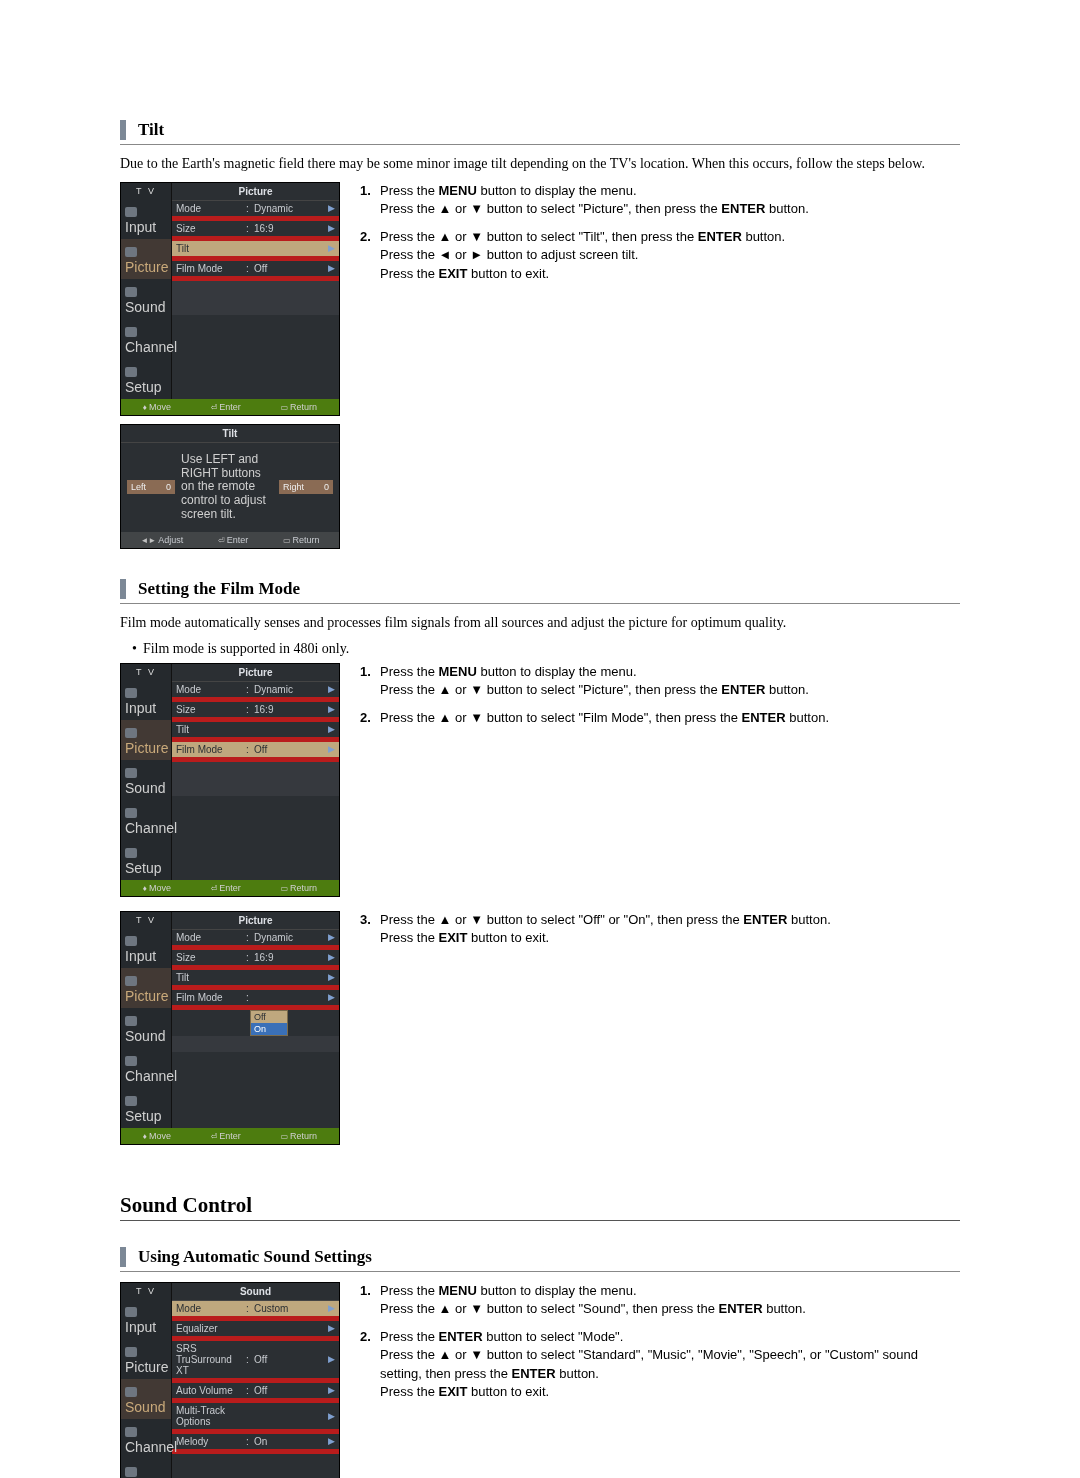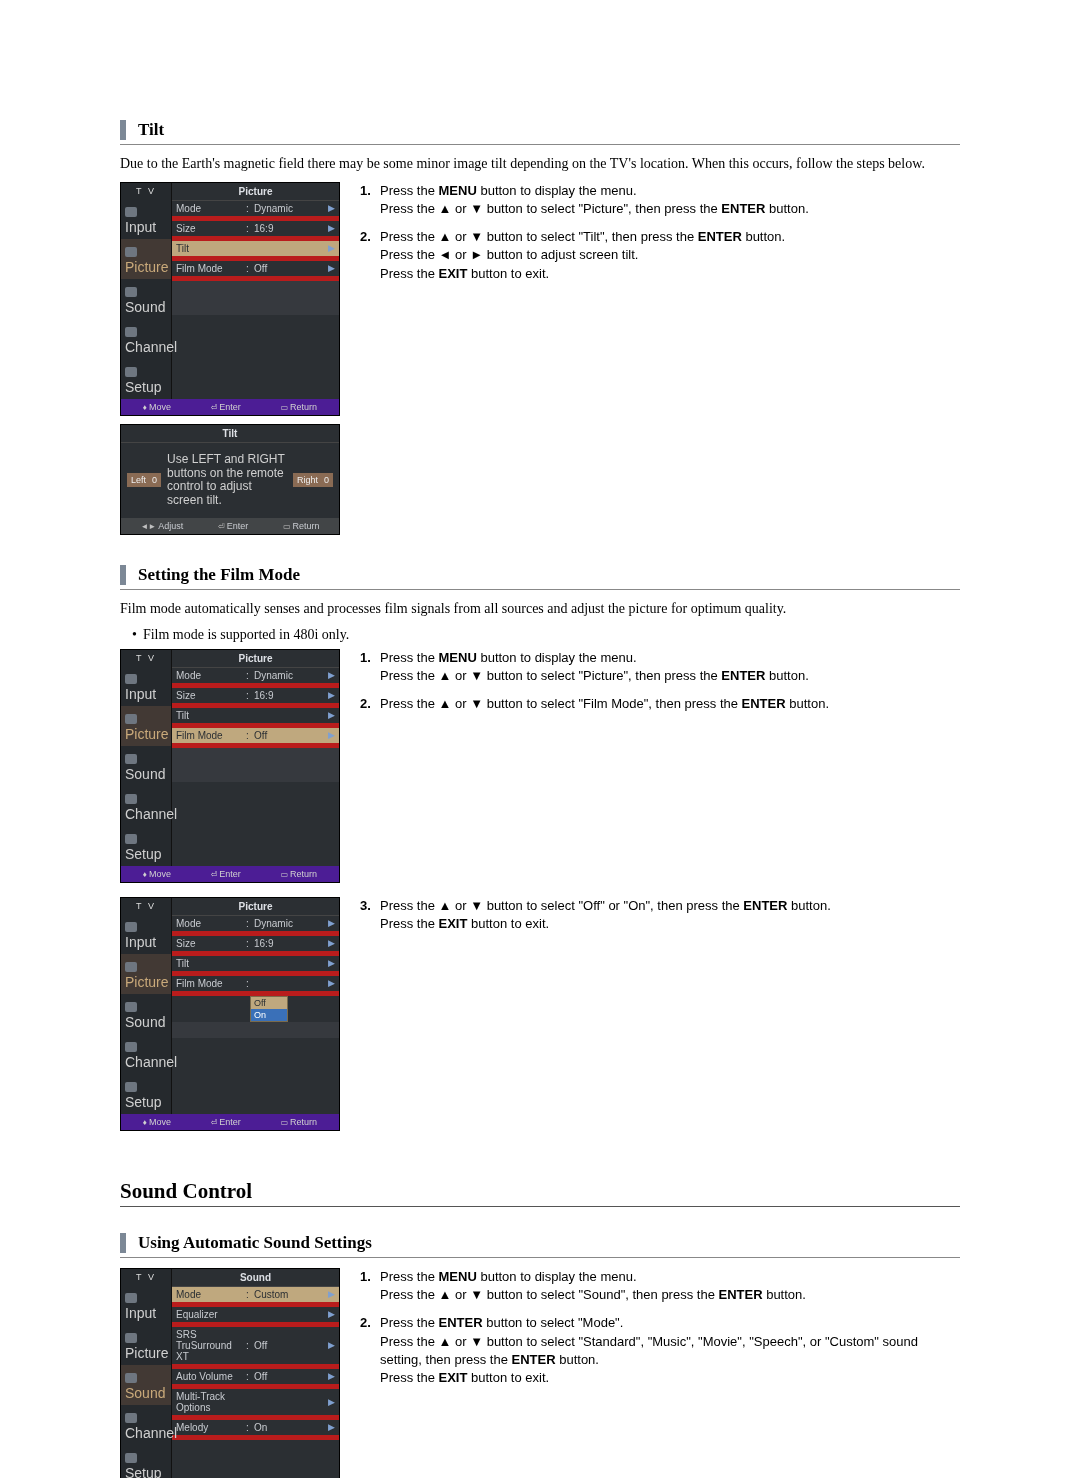--- a/index.html
+++ b/index.html
@@ -149,21 +149,21 @@
     background: #3a70b8;
     color: #fff;
   }
   .osd-spacer { height: 34px; background: #36393e; }
   .osd-spacer.short { height: 16px; }
   .osd-footer {
     display: flex;
     justify-content: space-around;
     font-size: 9px;
     padding: 3px 2px;
-    background: #4c1d95;
+    background: #4d7c0f;
   }
   .osd-footer span { color: #d0d0d0; }
   .osd-foot-icon {
     display: inline-block;
     font-size: 8px;
     margin-right: 2px;
     color: #c0c0c0;
   }
 
   .tilt-osd {
@@ -187,21 +187,21 @@
     justify-content: space-between;
     padding: 10px 6px;
     gap: 6px;
   }
   .tilt-box {
     background: #8a6b54;
     color: #eee;
     padding: 2px 4px;
     font-size: 9px;
     display: flex;
-    gap: 6px;
+    gap: 20px;
   }
   .tilt-text {
     flex: 1;
     font-size: 12px;
     line-height: 1.15;
     color: #d0d0d0;
   }
   .tilt-footer {
     display: flex;
     justify-content: space-around;

